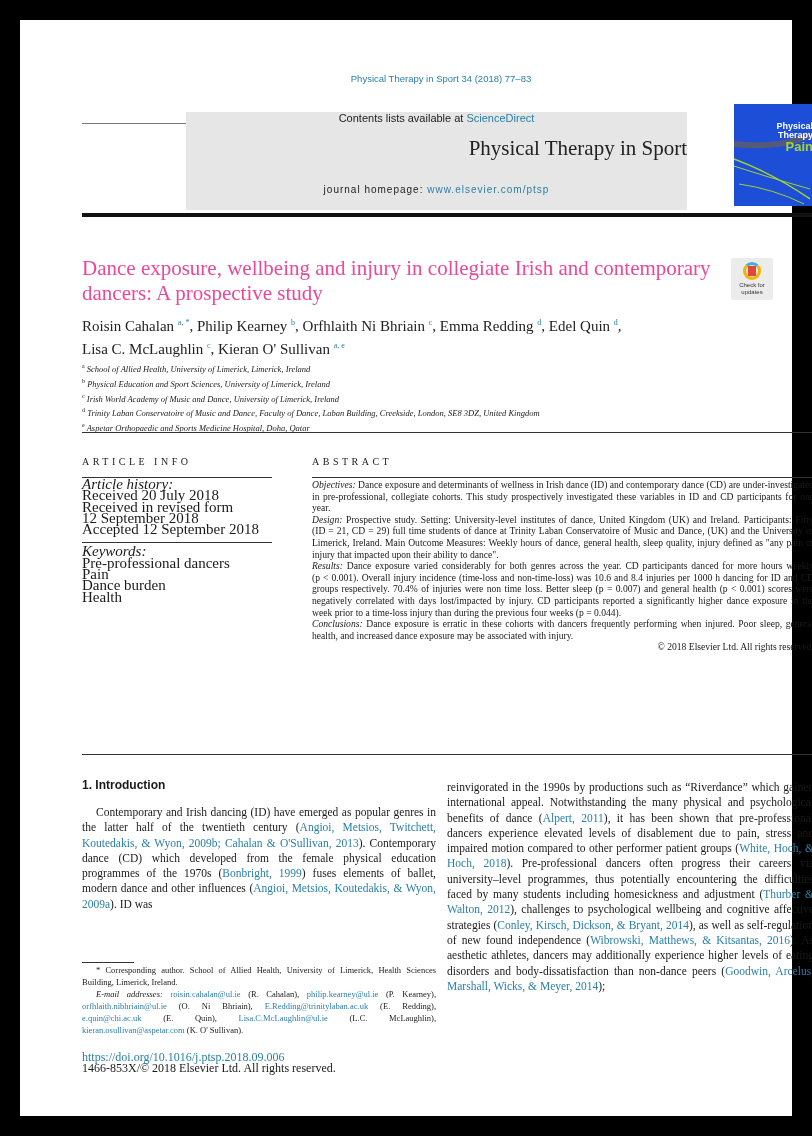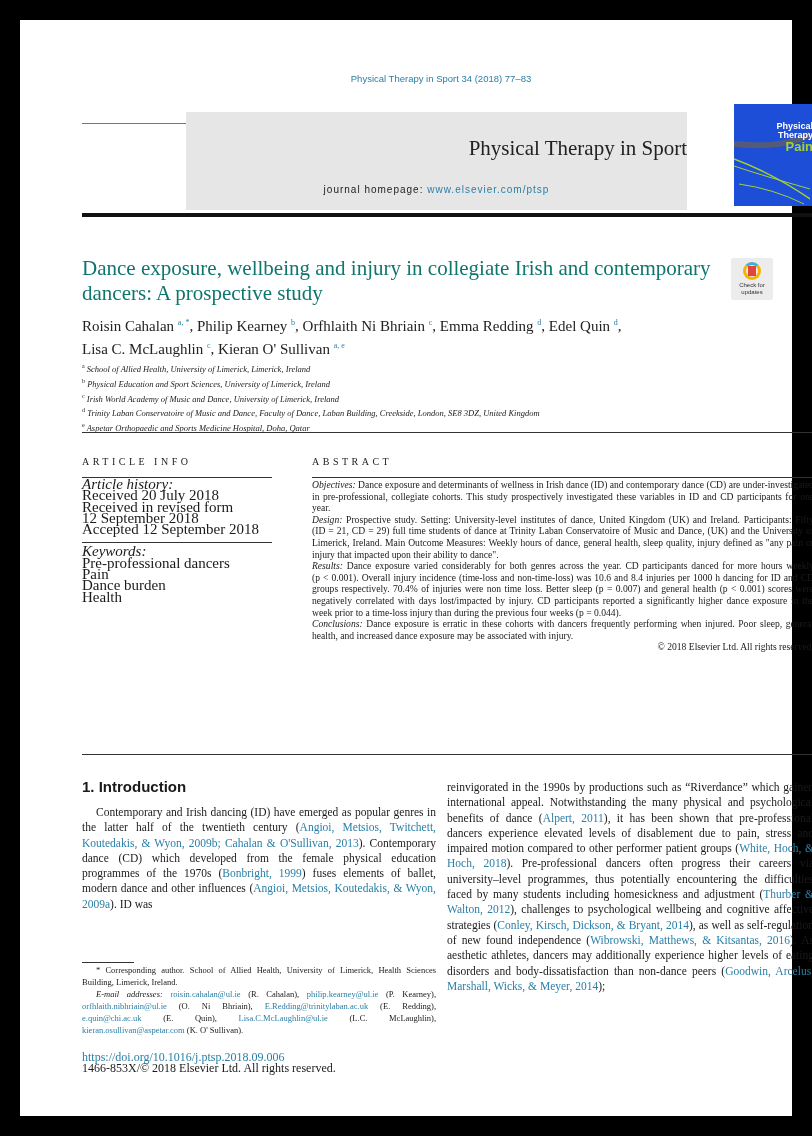--- a/index.html
+++ b/index.html
@@ -13,21 +13,21 @@
   .tree{position:absolute;left:2px;top:0;width:80px;height:75px;}
   .elsevier{position:absolute;left:0;top:75px;width:85px;font-size:21px;color:#f08a24;font-family:"Liberation Serif",serif;letter-spacing:-0.3px;}
   .banner{left:131px;top:92px;width:501px;height:98px;background:#e6e6e6;}
   .banner .contents{position:absolute;top:0;width:100%;text-align:center;font-family:"Liberation Sans",sans-serif;font-size:11px;color:#222;}
   .banner .jtitle{position:absolute;top:24px;width:100%;text-align:right;font-size:21px;color:#222;}
   .banner .homepage{position:absolute;top:72px;width:100%;text-align:center;font-family:"Liberation Sans",sans-serif;font-size:10px;letter-spacing:1px;color:#222;}
   .cover{left:679px;top:84px;width:84px;height:102px;background:#1d4ed8;overflow:hidden;}
   .cover .ct{position:absolute;right:5px;top:18px;text-align:right;font-family:"Liberation Sans",sans-serif;font-weight:bold;color:#fff;font-size:9px;line-height:9px;}
   .cover .ct .sp{color:#a6d12f;font-size:13px;line-height:13px;}
   .hr-thick{left:27px;top:193px;width:732px;height:4px;background:#111;}
-  .title{left:27px;top:236px;width:640px;font-size:21px;line-height:25px;color:#0f766e;}
+  .title{left:27px;top:236px;width:640px;font-size:21px;line-height:25px;color:#ec4899;}
   .cfu{left:676px;top:238px;width:42px;height:42px;background:#ececec;border-radius:2px;text-align:center;}
   .cfu .ring{position:absolute;left:12px;top:4px;width:18px;height:18px;border-radius:50%;border:3px solid #f4b400;border-top-color:#3eb0e0;box-sizing:border-box;}
   .cfu .bm{position:absolute;left:17px;top:8px;width:8px;height:10px;background:#e2463b;}
   .cfu .lbl{position:absolute;top:24px;width:100%;font-family:"Liberation Sans",sans-serif;font-size:6px;line-height:6.5px;color:#333;}
   .authors{left:27px;top:293px;width:700px;font-size:15px;line-height:20px;color:#222;}
   .authors sup{font-size:8px;color:#2a7fa6;}
   .affils{left:27px;top:340px;width:740px;font-size:8.5px;line-height:12px;font-style:italic;color:#222;}
   .affils sup{font-size:6px;font-style:normal;}
   .hr-mid{left:27px;top:412px;width:732px;height:1px;background:#333;}
   .sechead{font-size:10px;letter-spacing:3.5px;color:#222;}
@@ -37,39 +37,40 @@
   .ab-rule{left:257px;top:457px;width:502px;height:1px;background:#333;}
   .ai{left:27px;top:459px;width:190px;font-size:15px;line-height:11.3px;}
   .ai i{font-style:italic;}
   .ai .sep{height:1px;background:#333;margin:7px 0 3px 0;}
   .abstract{left:257px;top:459px;width:502px;font-size:9.6px;line-height:11.6px;text-align:justify;}
   .abstract p{margin:0;}
   .abstract i{font-style:italic;}
   .copyright{text-align:right;}
   .hr-bot{left:27px;top:734px;width:732px;height:1px;background:#333;}
   .col{font-size:11.5px;line-height:15.3px;text-align:justify;}
-  .intro-head{left:27px;top:758px;font-family:"Liberation Sans",sans-serif;font-weight:bold;font-size:15px;}
+  .intro-head{left:27px;top:758px;font-family:"Liberation Sans",sans-serif;font-weight:bold;font-size:12px;}
   .col-left{left:27px;top:785px;width:354px;text-indent:14px;}
   .col-right{left:392px;top:760px;width:367px;}
   .fn-rule{left:27px;top:942px;width:52px;height:1px;background:#333;}
   .footnotes{left:27px;top:944px;width:354px;font-size:8.5px;line-height:12px;text-align:justify;}
   .footnotes p{margin:0;}
   .footnotes .ind{text-indent:14px;}
   .doi{left:27px;top:1032px;font-size:12px;line-height:11px;}
 </style>
 </head>
 <body>
 
 <div class="page">
 
   <div class="abs journal-ref">Physical Therapy in Sport 34 (2018) 77–83</div>
   <div class="abs hr-top"></div>
 
 
   <div class="abs banner">
+    <div class="contents"><span>Contents lists available at </span><span class="link">ScienceDirect</span></div>
     <div class="jtitle">Physical Therapy in Sport</div>
     <div class="homepage"><span>journal homepage: </span><span class="link">www.elsevier.com/ptsp</span></div>
   </div>
 
   <div class="abs cover">
     <svg width="76" height="102" style="position:absolute;left:0;top:0">
       <path d="M0 55 Q40 70 76 95" stroke="#a6d12f" stroke-width="1.5" fill="none"></path>
       <path d="M0 62 Q30 72 76 85" stroke="#a6d12f" stroke-width="1" fill="none"></path>
       <path d="M5 80 Q40 85 70 100" stroke="#a6d12f" stroke-width="1" fill="none"></path>
       <path d="M0 40 Q50 45 76 30" stroke="#555a7a" stroke-width="6" fill="none"></path>

